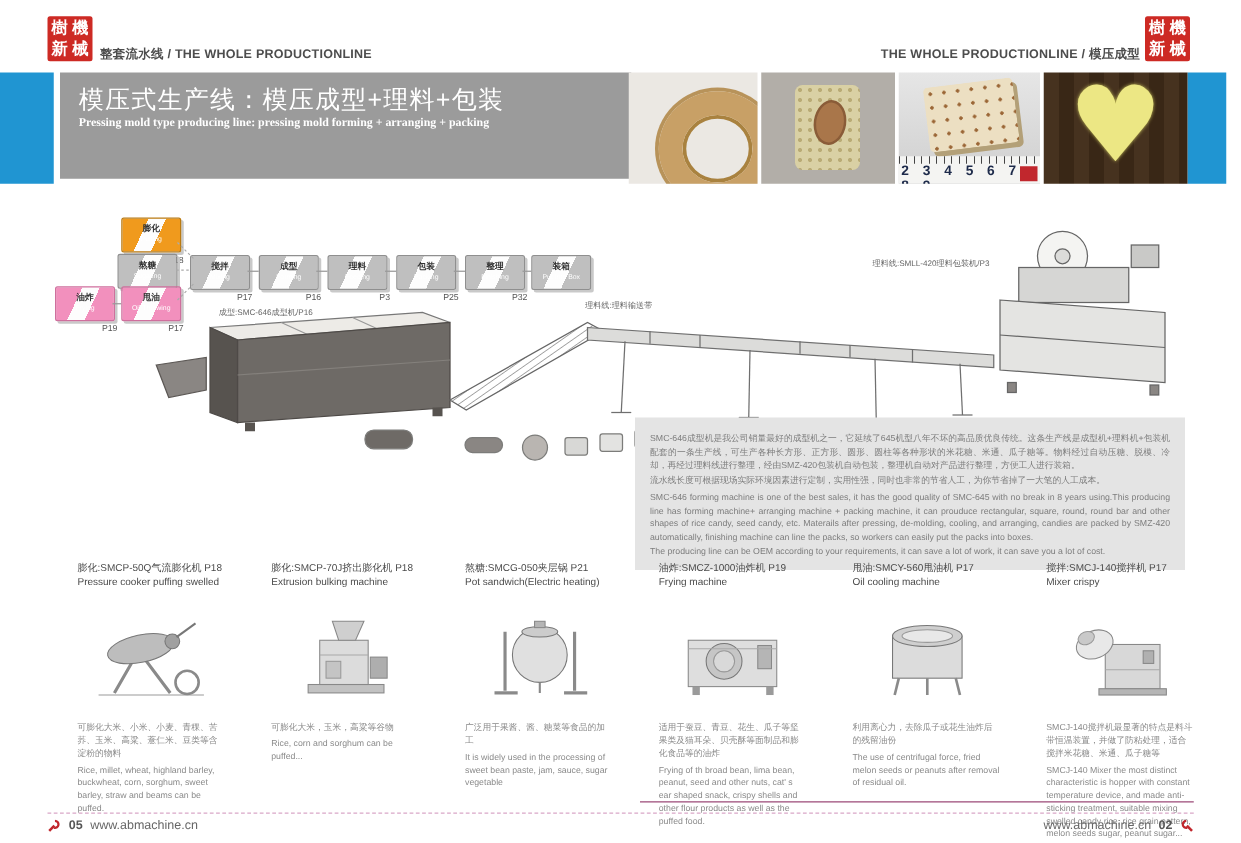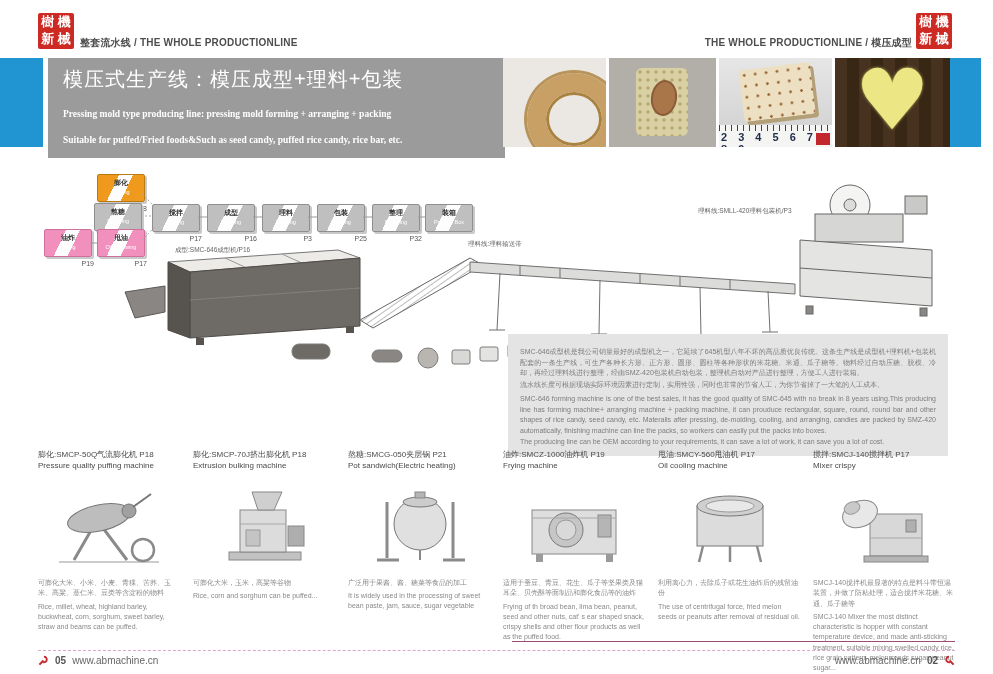--- a/index.html
+++ b/index.html
@@ -7,24 +7,24 @@
         font-family:"Liberation Sans","DejaVu Sans",sans-serif;}
 
   
   .stamp{position:absolute;width:36px;height:36px;background:#cd2a24;border-radius:2px;
          display:grid;grid-template-columns:1fr 1fr;grid-template-rows:1fr 1fr;gap:1px;padding:2px;box-sizing:border-box;}
   .stamp span{color:#fff;font-weight:bold;font-size:13px;line-height:14px;text-align:center;}
   .tagline{position:absolute;top:36px;font-size:10px;font-weight:bold;color:#4d4d4d;letter-spacing:.2px;}
 
   
   .edge-bar{position:absolute;top:58px;height:89px;background:#2095d2;}
-  .title-box{position:absolute;left:48px;top:58px;width:457px;height:100px;background:#9b9b9b;
+  .title-box{position:absolute;left:48px;top:58px;width:457px;height:85px;background:#9b9b9b;
              color:#fff;padding:8px 8px 2px 15px;box-sizing:border-box;}
   .title-zh{font-size:20px;letter-spacing:1px;}
-  .title-en,.subtitle-en{font-size:9.5px;font-weight:bold;font-family:"Liberation Serif","DejaVu Serif",serif;margin-top:16px;}
+  .title-en,.subtitle-en{font-size:9.5px;font-weight:bold;font-family:"Liberation Serif","DejaVu Serif",serif;margin-top:1px;}
   .subtitle-zh{font-size:13.5px;margin-top:3px;}
 
   
   .photo{position:absolute;top:58px;height:89px;overflow:hidden;}
   .ph1{left:503px;width:103px;background:#ebe8e3;}
   .ring{position:absolute;left:24px;top:15px;width:56px;height:54px;border-radius:50%;
         border:19px solid #c8a066;box-sizing:content-box;box-shadow:inset 0 0 0 3px #a9823f,0 0 0 3px #b8935a;}
   .ph2{left:609px;width:107px;background:#b2aea8;}
   .candy{position:absolute;left:27px;top:10px;width:52px;height:68px;border-radius:6px;background:#d9d0a4;
          background-image:radial-gradient(#b9ab76 1.5px,transparent 1.8px);background-size:8px 8px;}
@@ -54,21 +54,21 @@
 
   
   .purpose{position:absolute;left:508px;top:334px;width:440px;min-height:104px;background:#e4e4e4;
            padding:9px 12px 8px 12px;box-sizing:border-box;}
   .purpose .ttl{font-size:11px;font-weight:bold;color:#2e2e2e;}
   .purpose .ttl .sep{display:inline-block;width:10px;}
   .purpose p{margin:4px 0 0 0;font-size:7px;line-height:1.5;color:#7d7d7d;text-align:justify;}
 
   
   .products{position:absolute;left:38px;top:450px;width:917px;display:flex;gap:13px;}
-  .pcol{flex:1;min-width:0;}
+  .pcol{flex:1;min-width:0;margin-left:24px;}
   .pmodel,.pname{font-size:8px;color:#4a4a4a;line-height:1.35;white-space:nowrap;}
   .pimg{height:96px;display:flex;align-items:center;justify-content:center;margin:4px 0 6px 0;}
   .pdzh{font-size:7px;color:#8a8a8a;line-height:1.5;}
   .pden{font-size:7px;color:#8a8a8a;line-height:1.45;margin-top:3px;}
 
   
   .f-dashed{position:absolute;left:38px;width:917px;top:650px;border-top:1px dashed #d9a7c7;}
   .f-solid{position:absolute;left:512px;width:443px;top:641px;border-top:1px solid #9c4a78;}
   .fgroup{position:absolute;top:655px;display:flex;align-items:center;gap:6px;font-size:10px;color:#666;}
   .fgroup .pg{font-weight:bold;color:#555;}
@@ -94,21 +94,20 @@
     <span>樹</span>
       <span>機</span>
     <span>新</span>
       <span>械</span>
   </div>
 
   <div class="edge-bar" style="left:0;width:43px;"></div>
   <div class="title-box">
     <div class="title-zh">模压式生产线：模压成型+理料+包装</div>
     <div class="title-en">Pressing mold type producing line: pressing mold forming + arranging + packing</div>
-    <div class="subtitle-en">Suitable for puffed/Fried foods&amp;Such as seed candy, puffed rice candy, rice bar, etc.</div>
   </div>
   <div class="edge-bar" style="left:950px;width:31px;"></div>
 
   <div class="photo ph1">
       <div class="ring"></div>
     </div>
   <div class="photo ph2">
     <div class="candy"></div>
     <div class="almond"></div>
   </div>
@@ -256,21 +255,21 @@
     <p>SMC-646成型机是我公司销量最好的成型机之一，它延续了645机型八年不坏的高品质优良传统。这条生产线是成型机+理料机+包装机配套的一条生产线，可生产各种长方形、正方形、圆形、圆柱等各种形状的米花糖、米通、瓜子糖等。物料经过自动压糖、脱模、冷却，再经过理料线进行整理，经由SMZ-420包装机自动包装，整理机自动对产品进行整理，方便工人进行装箱。</p>
     <p style="margin-top:1px;">流水线长度可根据现场实际环境因素进行定制，实用性强，同时也非常的节省人工，为你节省掉了一大笔的人工成本。</p>
     <p>SMC-646 forming machine is one of the best sales, it has the good quality of SMC-645 with no break in 8 years using.This producing line has forming machine+ arranging machine + packing machine, it can prouduce rectangular, square, round, round bar and other shapes of rice candy, seed candy, etc. Materails after pressing, de-molding, cooling, and arranging, candies are packed by SMZ-420 automatically, finishing machine can line the packs, so workers can easily put the packs into boxes.</p>
     <p style="margin-top:1px;">The producing line can be OEM according to your requirements, it can save a lot of work, it can save you a lot of cost.</p>
   </div>
 
   <div class="products">
 
     <div class="pcol">
       <div class="pmodel">膨化:SMCP-50Q气流膨化机 P18</div>
-      <div class="pname">Pressure quality puffing machine</div>
+      <div class="pname">Pressure cooker puffing swelled</div>
       <div class="pimg">
         <svg width="140" height="88" viewBox="0 0 140 88">
           <line x1="20" y1="82" x2="120" y2="82" stroke="#999"></line>
           <path d="M35 80 L58 40 L88 80" fill="none" stroke="#8a8a8a" stroke-width="3"></path>
           <ellipse cx="60" cy="38" rx="32" ry="13" fill="#bdbdbd" stroke="#777" transform="rotate(-12 60 38)"></ellipse>
           <circle cx="90" cy="31" r="7" fill="#a0a0a0" stroke="#777"></circle>
           <line x1="94" y1="27" x2="112" y2="14" stroke="#777" stroke-width="2"></line>
           <circle cx="104" cy="70" r="11" fill="none" stroke="#8a8a8a" stroke-width="2.5"></circle>
         </svg>
       </div>

